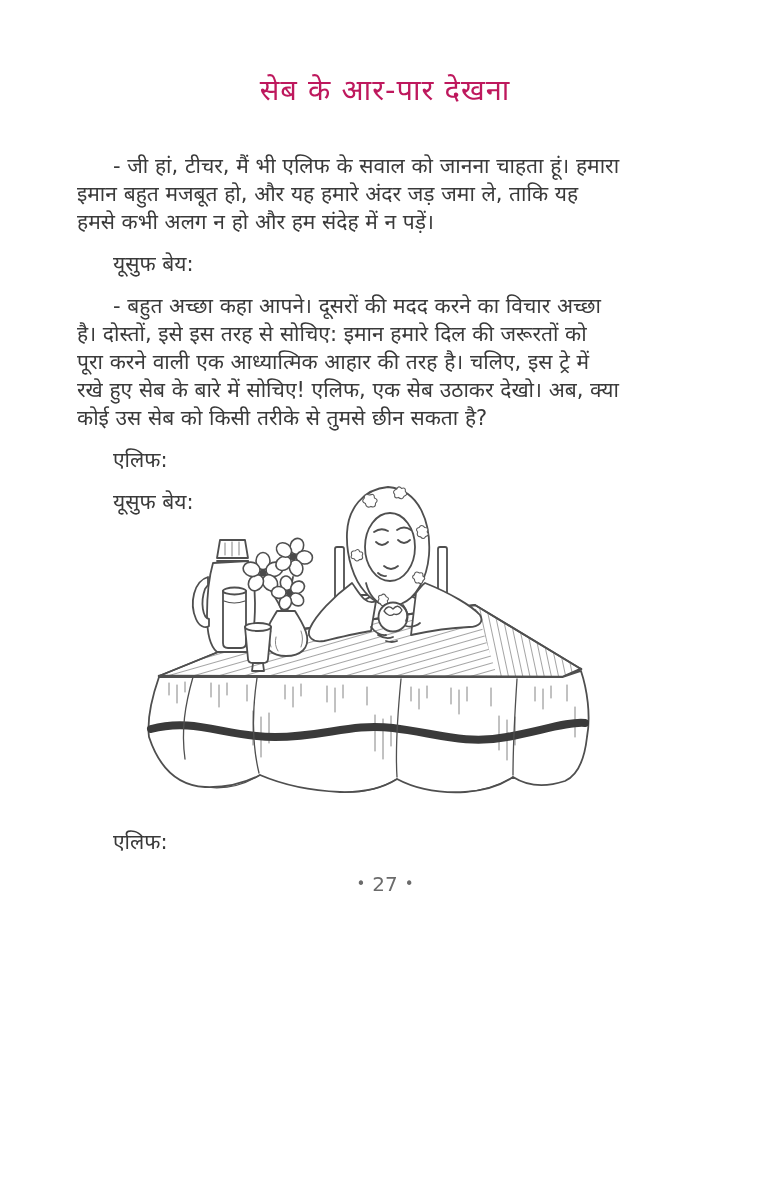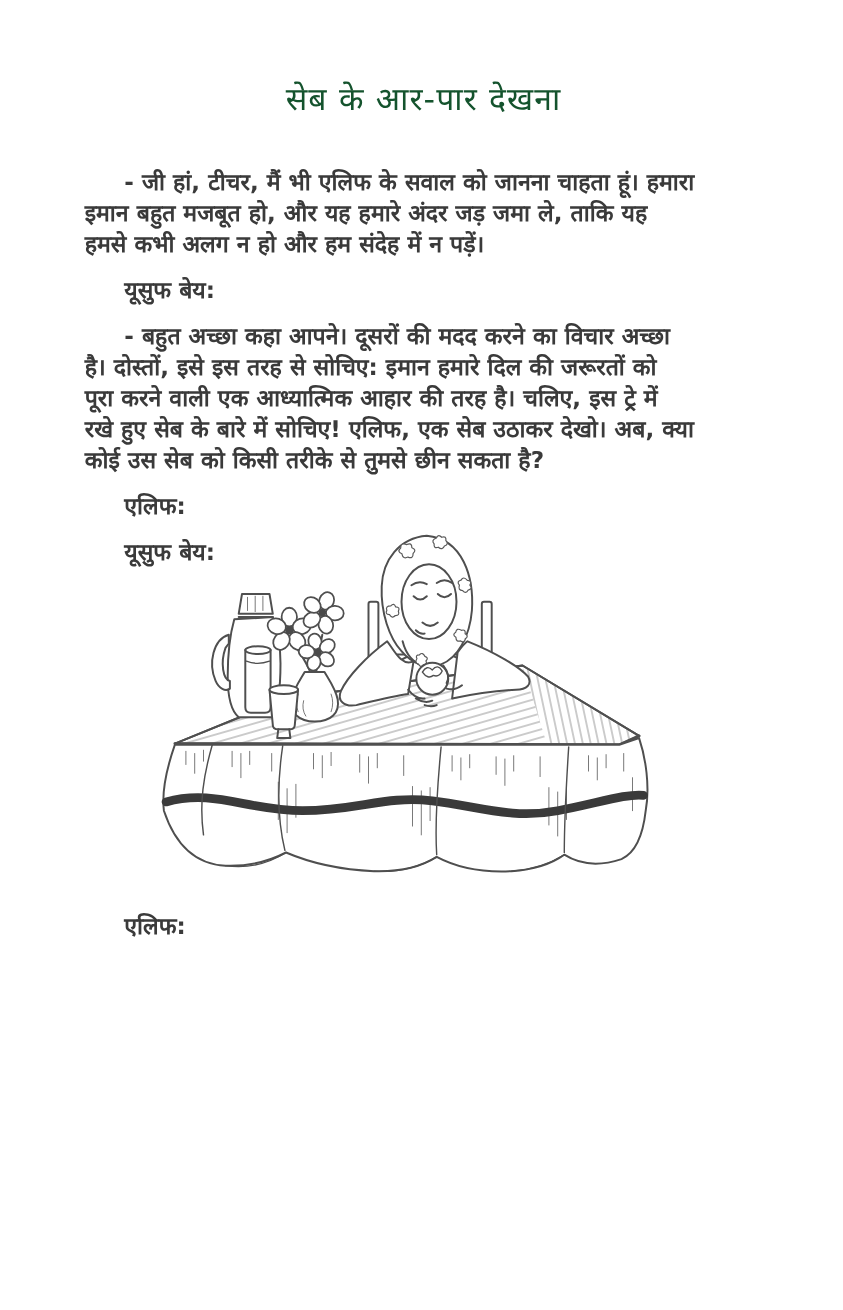--- a/index.html
+++ b/index.html
@@ -12,31 +12,30 @@
     padding:72px 73px 0 77px;
     overflow:hidden;
     font-family:"DejaVu Sans","Liberation Sans",sans-serif;
     color:#3a3a3a;
   }
   h1.title{
     margin:0 0 44px 0;
     font-size:29px;line-height:36px;
     font-weight:400;
     text-align:center;
-    color:#14532d;
+    color:#be185d;
     letter-spacing:1px;
   }
   p.para, p.label{
     margin:0 0 14px 0;
     font-size:21px;
     line-height:28px;
     color:#3a3a3a;
     text-indent:36px;
     white-space:pre;
-    font-weight:bold;
   }
   p.label{margin:6px 0 14px 0;}
   .illustration{
     display:block;
     margin:-45px auto 33px auto;
   }
   .ill *{vector-effect:non-scaling-stroke;}
   .ln{fill:none;stroke:#4f4f4f;stroke-width:1.8;stroke-linecap:round;stroke-linejoin:round;}
   .fw{fill:#ffffff;stroke:#4f4f4f;stroke-width:1.8;stroke-linecap:round;stroke-linejoin:round;}
   .thin{fill:none;stroke:#777777;stroke-width:0.9;stroke-linecap:round;}
@@ -191,14 +190,17 @@
       <path class="ln" style="stroke-width:1.3" d="M122,193 C118,220 116,255 124,288"></path>
       <path class="ln" style="stroke-width:1.3" d="M266,194 C263,225 260,260 262,292"></path>
       <path class="ln" style="stroke-width:1.3" d="M382,194 C380,225 378,258 378,290"></path>
       <path class="ln" style="stroke-width:1.3" d="M58,192 C50,220 46,245 50,274"></path>
       <path class="ln" style="stroke-width:1.2" d="M70,302 q30,4 55,-12 M205,307 q32,2 57,-13 M330,307 q27,-2 48,-15"></path>
     </g>
   </svg>
 
   <p class="label">एलिफ:</p>
 
+  <div class="footer">
+    <span class="dot">•</span><span>27</span><span class="dot">•</span>
+  </div>
 
 </div>
 
 </body></html>

